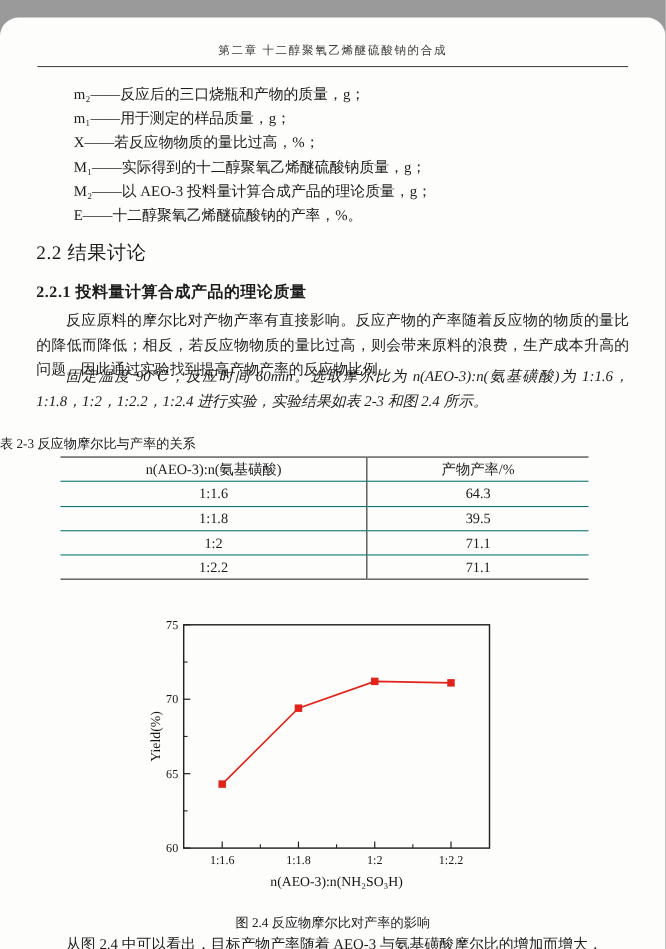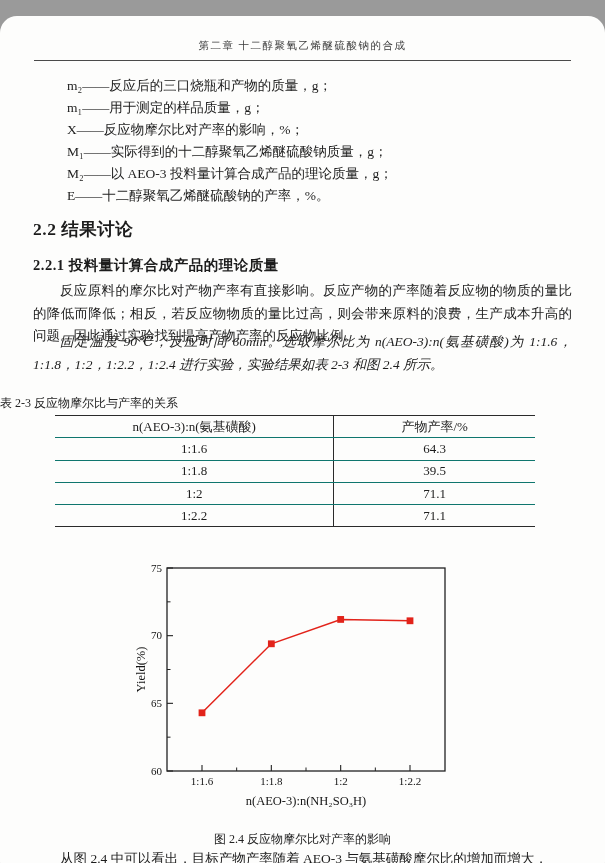--- a/index.html
+++ b/index.html
@@ -14,21 +14,21 @@
     text-align:center; font-size:10.5px; letter-spacing:1.5px; color:#3a3a3a;
   }
   .header-rule {
     position:absolute; top:44px; left:34px; width:537px; height:0;
     border-top:1.3px solid #4a4a4a;
   }
   .definitions { position:absolute; top:59px; left:67px; right:40px; font-size:13.5px; }
   .def-line { height:22px; line-height:22px; white-space:nowrap; }
   .section-heading {
     position:absolute; top:201px; left:33px; margin:0;
-    font-size:17.5px; font-weight:bold; letter-spacing:0.5px;
+    font-size:17.5px; font-weight:normal; letter-spacing:0.5px;
   }
   .subsection-heading {
     position:absolute; top:240px; left:33px; margin:0;
     font-size:14.5px; font-weight:bold; letter-spacing:0.5px;
   }
   .para {
     position:absolute; left:33px; width:539px; margin:0;
     font-size:13.5px; line-height:22.6px; text-align:justify; text-indent:2em;
   }
   .p1 { top:264px; }
@@ -62,21 +62,21 @@
 <body>
 
 <div class="page">
 
   <div class="running-header">第二章 十二醇聚氧乙烯醚硫酸钠的合成</div>
   <div class="header-rule"></div>
 
   <div class="definitions" id="definitions">
       <div class="def-line">m₂——反应后的三口烧瓶和产物的质量，g；</div>
       <div class="def-line">m₁——用于测定的样品质量，g；</div>
-      <div class="def-line">X——反应物摩尔比对产率的影响，%；</div>
+      <div class="def-line">X——若反应物物质的量比过高，%；</div>
       <div class="def-line">M₁——实际得到的十二醇聚氧乙烯醚硫酸钠质量，g；</div>
       <div class="def-line">M₂——以 AEO-3 投料量计算合成产品的理论质量，g；</div>
       <div class="def-line">E——十二醇聚氧乙烯醚硫酸钠的产率，%。</div>
     </div>
 
   <h1 class="section-heading">2.2 结果讨论</h1>
 
   <h2 class="subsection-heading">2.2.1 投料量计算合成产品的理论质量</h2>
 
   <p class="para p1">反应原料的摩尔比对产物产率有直接影响。反应产物的产率随着反应物的物质的量比的降低而降低；相反，若反应物物质的量比过高，则会带来原料的浪费，生产成本升高的问题。因此通过实验找到提高产物产率的反应物比例。</p>

